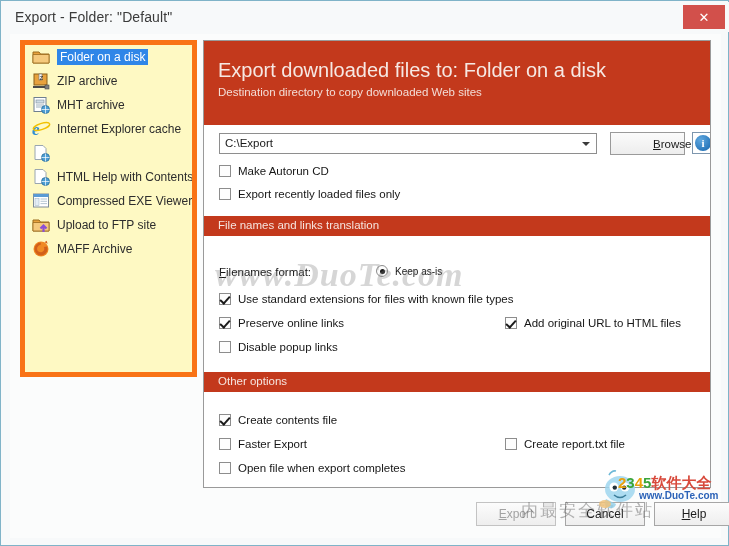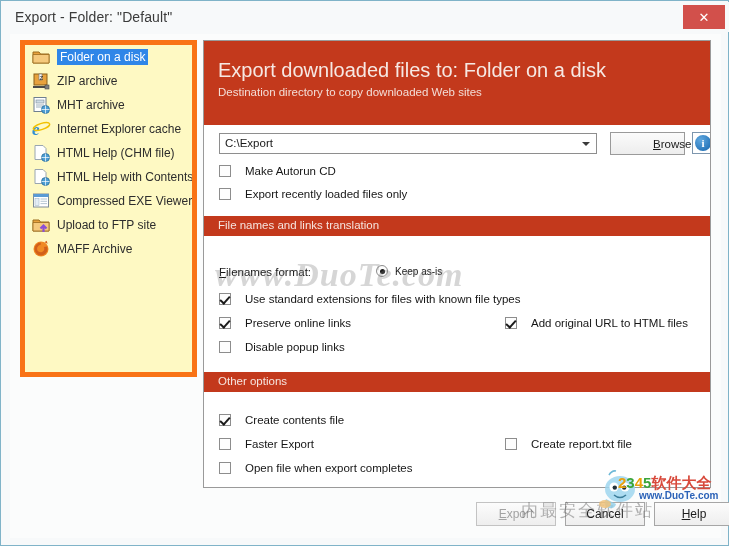--- a/index.html
+++ b/index.html
@@ -216,21 +216,20 @@
     line-height: 16px;
     text-align: center;
     font-family: "Liberation Serif", serif;
   }
 
   .cb {
     position: absolute;
     display: flex;
     align-items: flex-end;
     cursor: pointer;
-    gap: 7px;
   }
   .box {
     width: 12px; height: 12px;
     border: 1px solid #8d8d8d;
     background: #fdfdfd;
     box-sizing: border-box;
     position: relative;
     flex: 0 0 12px;
   }
   .box.checked::after {
@@ -426,21 +425,20 @@
       </div>
 
       <div class="side-item">
         <span class="ico">
           <svg width="20" height="20" viewBox="0 0 20 20">
             <path d="M4 2.5 h8 l3 3 v11 H4 Z" fill="#ffffff" stroke="#9aa6b0" stroke-width="1"></path>
             <circle cx="14.5" cy="14.5" r="4" fill="#4e9ed4" stroke="#2b6d9c" stroke-width="0.8"></circle>
             <path d="M10.5 14.5 h8 M14.5 10.5 v8" stroke="#ffffff" stroke-width="0.7"></path>
           </svg>
         </span>
-        <span class="lbl">HTML Help (CHM file)</span>
       </div>
 
       <div class="side-item">
         <span class="ico">
           <svg width="20" height="20" viewBox="0 0 20 20">
             <path d="M4 2.5 h8 l3 3 v11 H4 Z" fill="#ffffff" stroke="#9aa6b0" stroke-width="1"></path>
             <circle cx="14.5" cy="14.5" r="4" fill="#4e9ed4" stroke="#2b6d9c" stroke-width="0.8"></circle>
             <path d="M10.5 14.5 h8 M14.5 10.5 v8" stroke="#ffffff" stroke-width="0.7"></path>
           </svg>
         </span>

